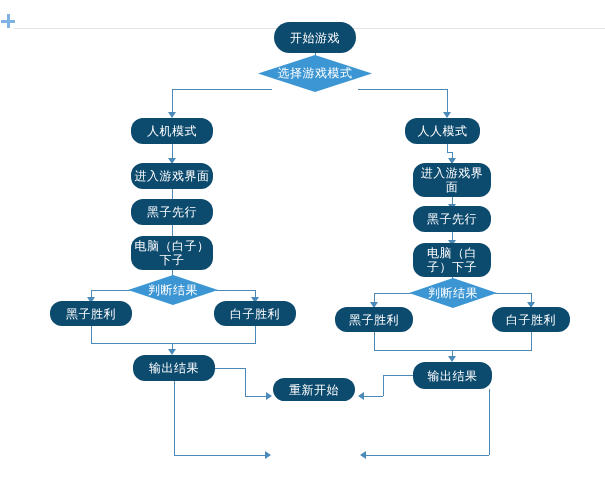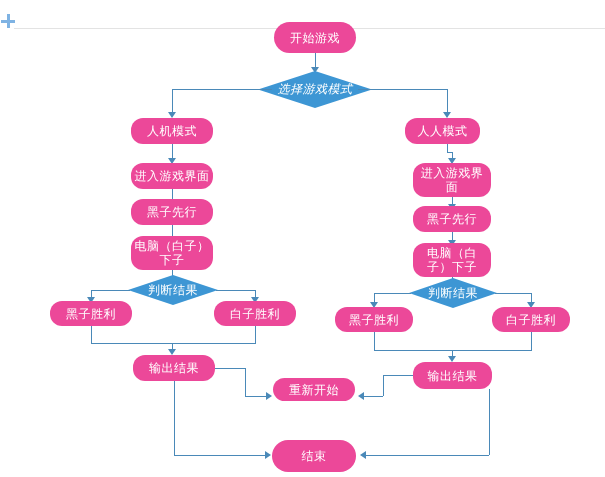--- a/index.html
+++ b/index.html
@@ -18,21 +18,21 @@
     background:#e3e3e3;
   }
   
   .plus-marker{position:absolute;left:1px;top:14px;width:14px;height:14px;}
   .plus-marker .h{position:absolute;left:0;top:6px;width:14px;height:3px;background:#7fb3e3;}
   .plus-marker .v{position:absolute;left:6px;top:0;width:3px;height:14px;background:#7fb3e3;}
 
   
   .node{
     position:absolute;
-    background:#ec4899;
+    background:#0c4a6e;
     color:#ffffff;
     font-size:12px;
     line-height:14px;
     display:flex;align-items:center;justify-content:center;
     text-align:center;
     box-sizing:border-box;
     letter-spacing:0.5px;
     white-space:normal;
     padding:6px 2px;
   }
@@ -74,21 +74,21 @@
     <div class="v"></div>
   </div>
 
   <div class="node term" style="left:274px;top:22px;width:82px;height:31px;">
     <span>开始游戏</span>
   </div>
 
   <div class="ln lnv" style="left:315px;top:53px;height:16px;"></div>
   <div class="arrow down" style="left:311px;top:67px;"></div>
 
-  <div class="diamond" style="left:258px;top:71px;width:114px;height:37px;font-style:italic;">
+  <div class="diamond" style="left:258px;top:55px;width:114px;height:37px;">
     <div class="shape"></div>
     <span class="dlabel">选择游戏模式</span>
   </div>
 
   <div class="ln lnh" style="left:172px;top:89px;width:100px;"></div>
   <div class="ln lnh" style="left:358px;top:89px;width:90px;"></div>
   <div class="ln lnv" style="left:172px;top:89px;height:24px;"></div>
   <div class="ln lnv" style="left:447px;top:89px;height:24px;"></div>
   <div class="arrow down" style="left:168px;top:112px;"></div>
   <div class="arrow down" style="left:443px;top:112px;"></div>
@@ -217,17 +217,14 @@
   <div class="arrow left" style="left:358px;top:392px;"></div>
 
   <div class="ln lnv" style="left:489px;top:389px;height:66px;"></div>
   <div class="ln lnh" style="left:366px;top:455px;width:123px;"></div>
   <div class="arrow left" style="left:360px;top:451px;"></div>
 
   <div class="node proc" style="left:273px;top:378px;width:82px;height:23px;">
     <span>重新开始</span>
   </div>
 
-  <div class="node term" style="left:272px;top:440px;width:84px;height:32px;">
-    <span>结束</span>
-  </div>
 
 </div>
 
 </body></html>

